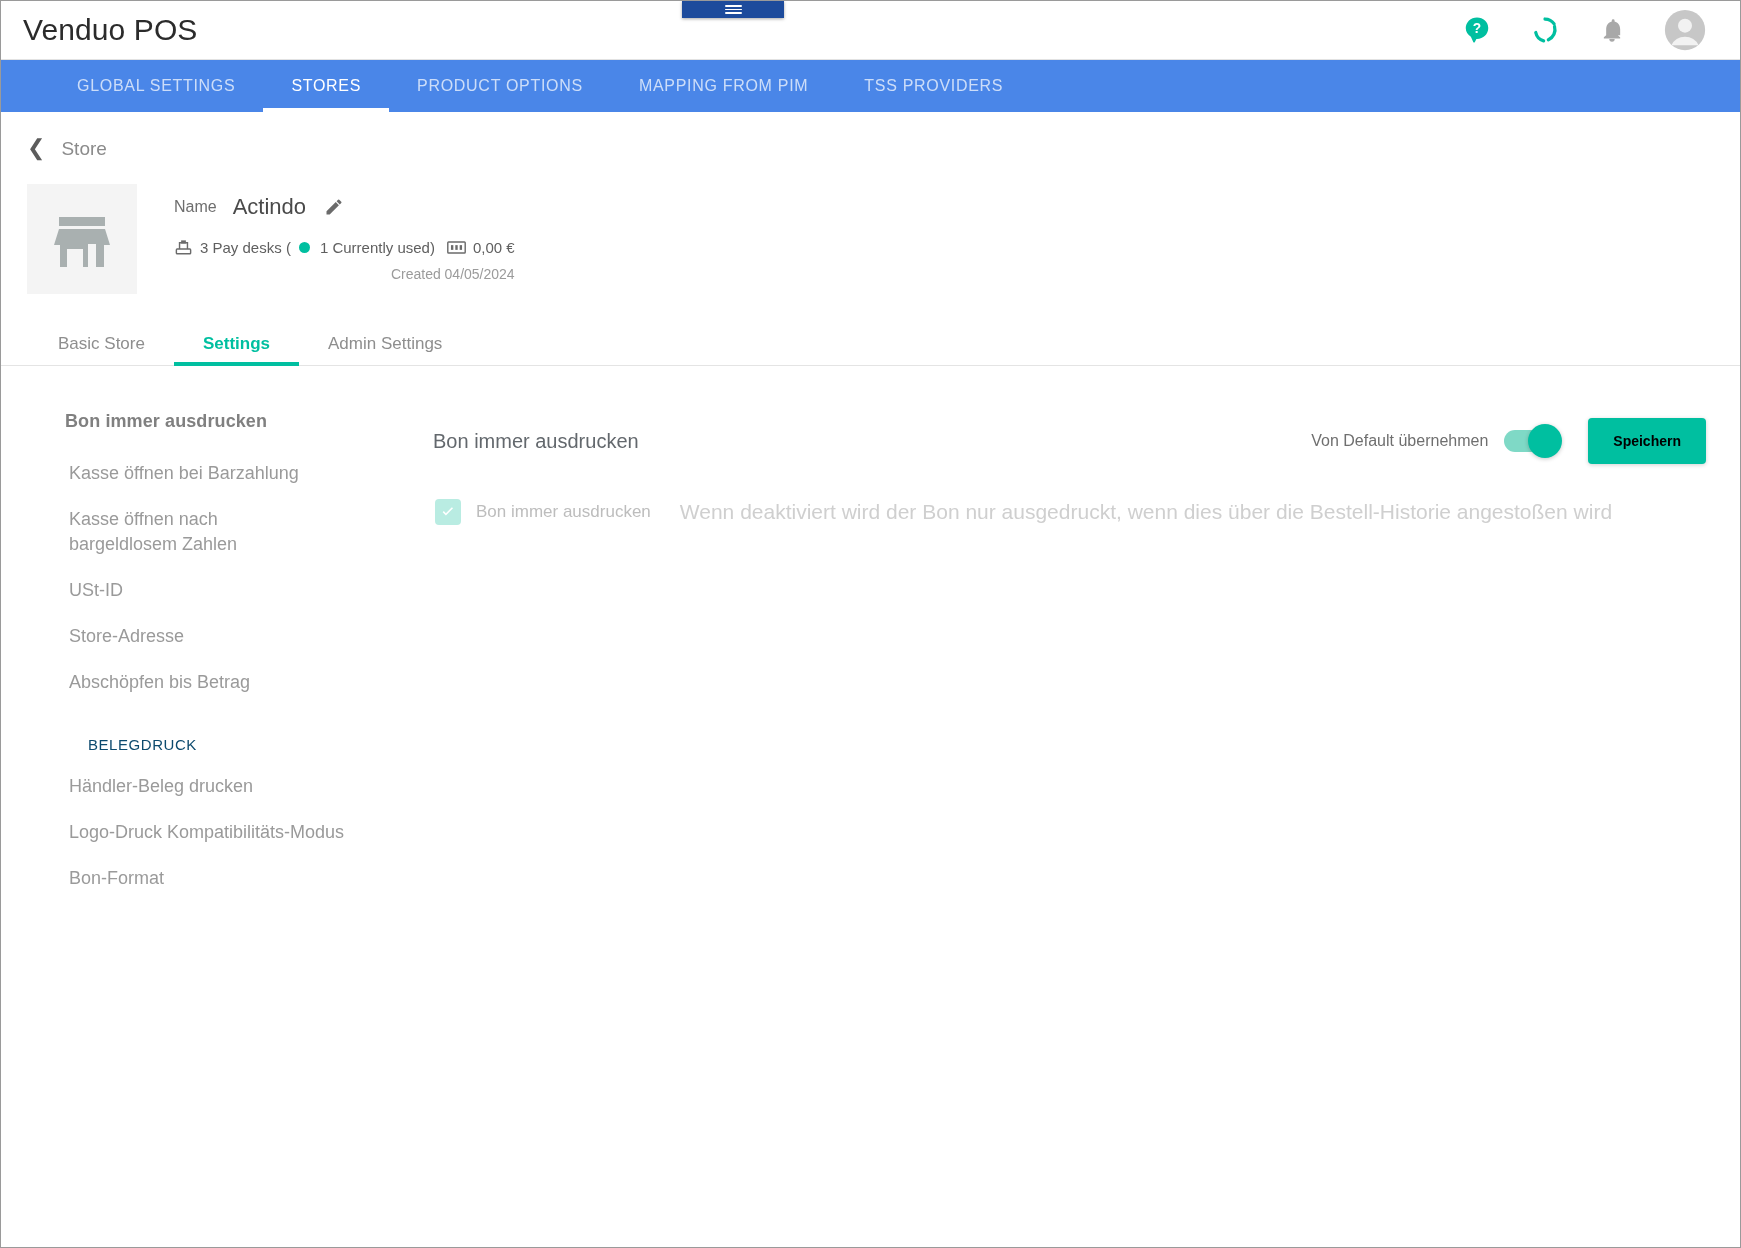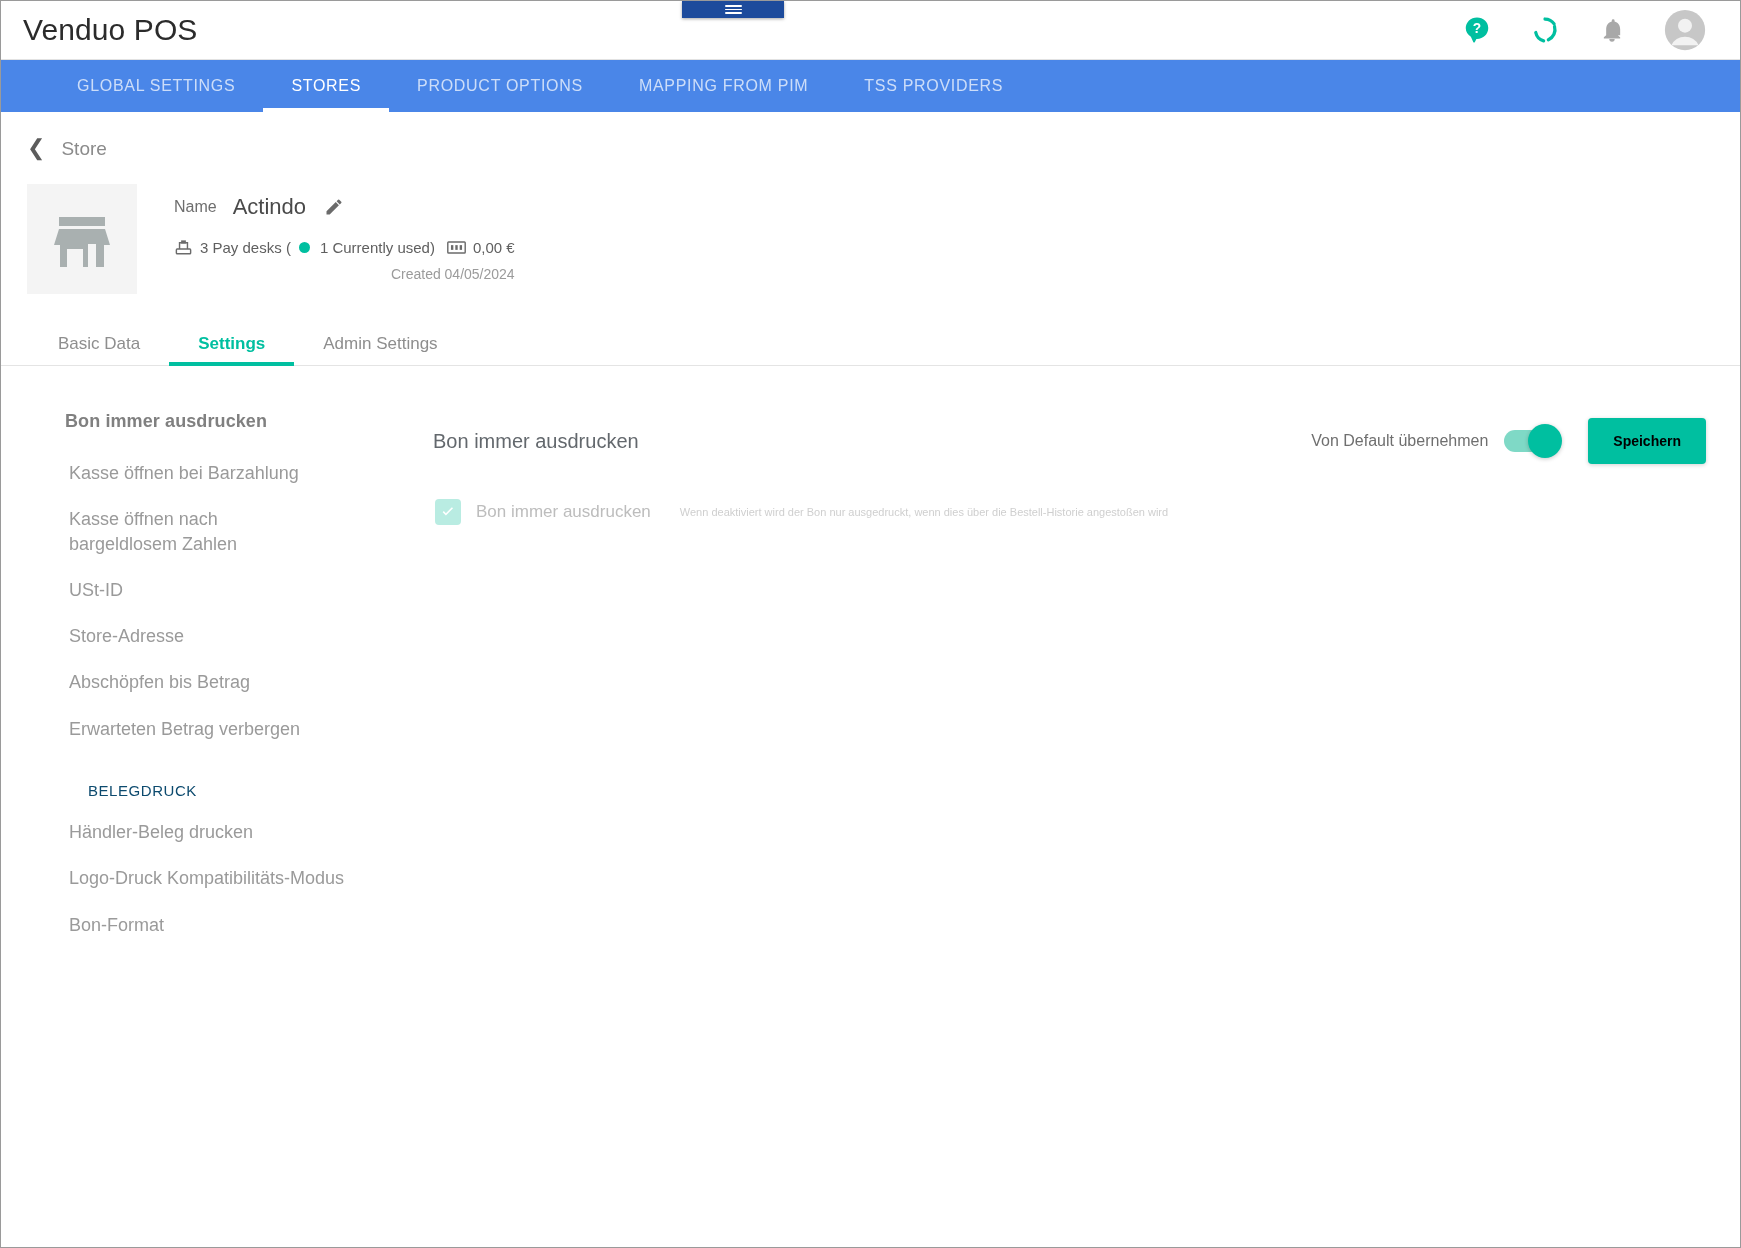--- a/index.html
+++ b/index.html
@@ -216,21 +216,21 @@
     display: flex; align-items: center; justify-content: center;
     flex-shrink: 0;
   }
   .chk svg { display: block; }
   .option-label {
     font-size: 17px; color: #bdbdbd;
     margin-left: 15px;
     white-space: nowrap;
   }
   .option-hint {
-    font-size: 11px; color: #cfcfcf;
+    font-size: 21px; color: #cfcfcf;
     margin-left: 29px;
     white-space: nowrap;
   }
 </style>
 </head>
 <body>
 
 <div class="app-frame">
 
   <div class="topbar">
@@ -332,36 +332,35 @@
           </svg>
         </span>
         <span>0,00 €</span>
       </div>
 
       <div class="store-created">Created 04/05/2024</div>
     </div>
   </div>
 
   <div class="subtabs">
-    <div class="subtab">Basic Data</div>
+    <div class="subtab">Basic Store</div>
     <div class="subtab active">Settings</div>
     <div class="subtab">Admin Settings</div>
   </div>
 
   <div class="body-area">
 
     <div class="side-menu">
       <div class="side-group-title">Bon immer ausdrucken</div>
 
       <div class="side-item">Kasse öffnen bei Barzahlung</div>
       <div class="side-item" style="max-width:330px">Kasse öffnen nach bargeldlosem Zahlen</div>
       <div class="side-item">USt-ID</div>
       <div class="side-item">Store-Adresse</div>
       <div class="side-item">Abschöpfen bis Betrag</div>
-      <div class="side-item">Erwarteten Betrag verbergen</div>
 
       <div class="side-section-label">BELEGDRUCK</div>
 
       <div class="side-item">Händler-Beleg drucken</div>
       <div class="side-item">Logo-Druck Kompatibilitäts-Modus</div>
       <div class="side-item">Bon-Format</div>
     </div>
 
     <div class="settings-panel">
 

